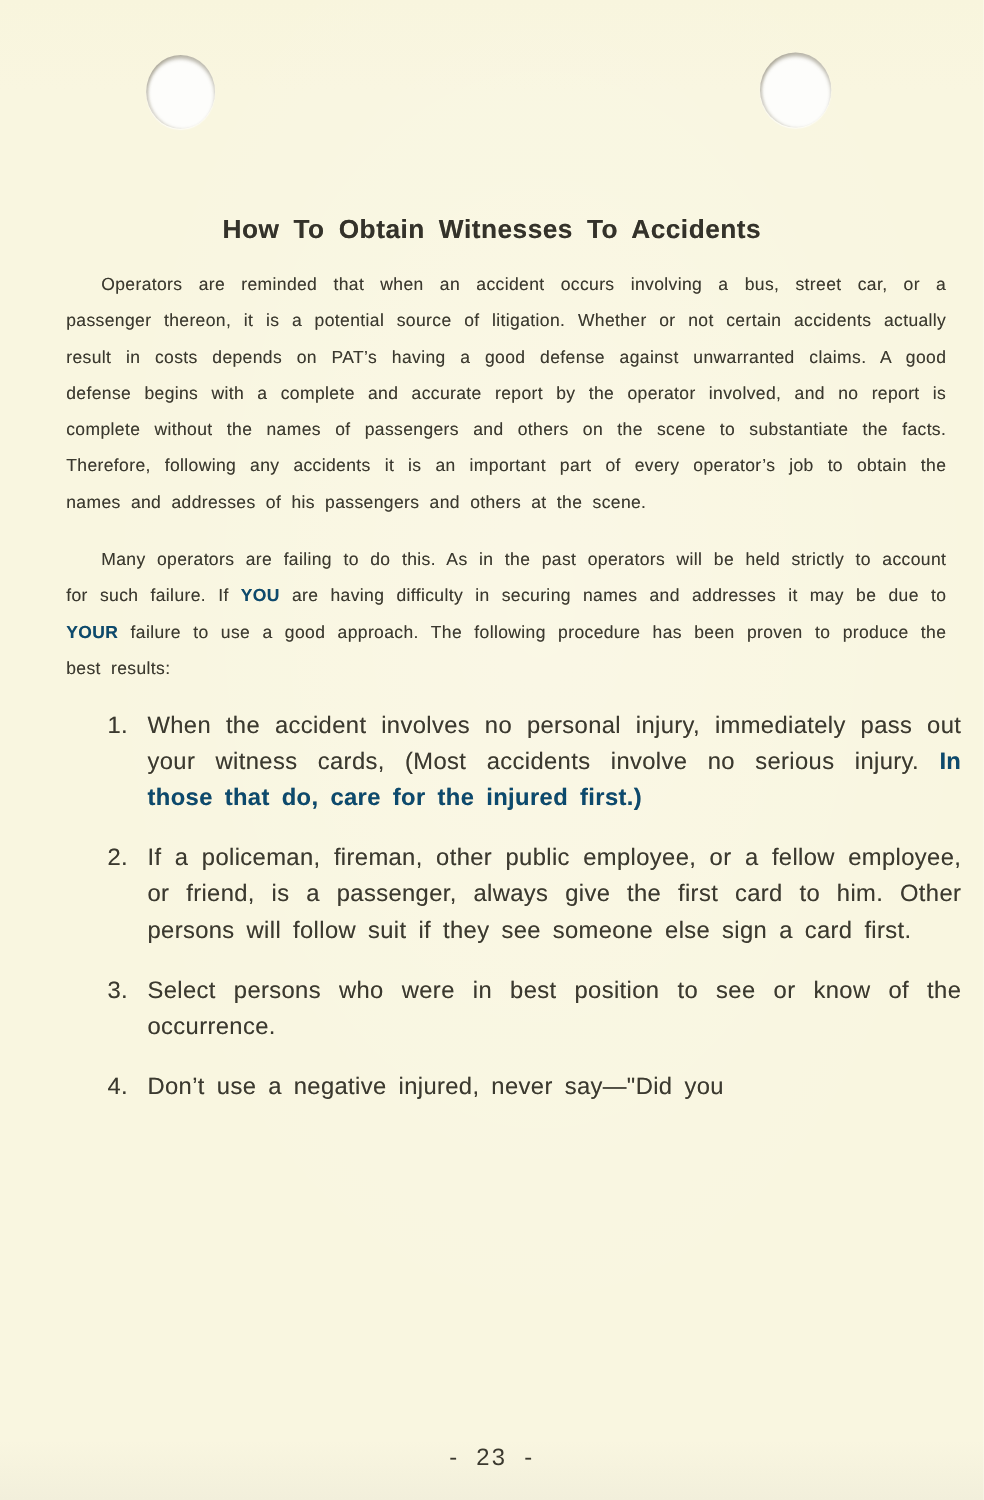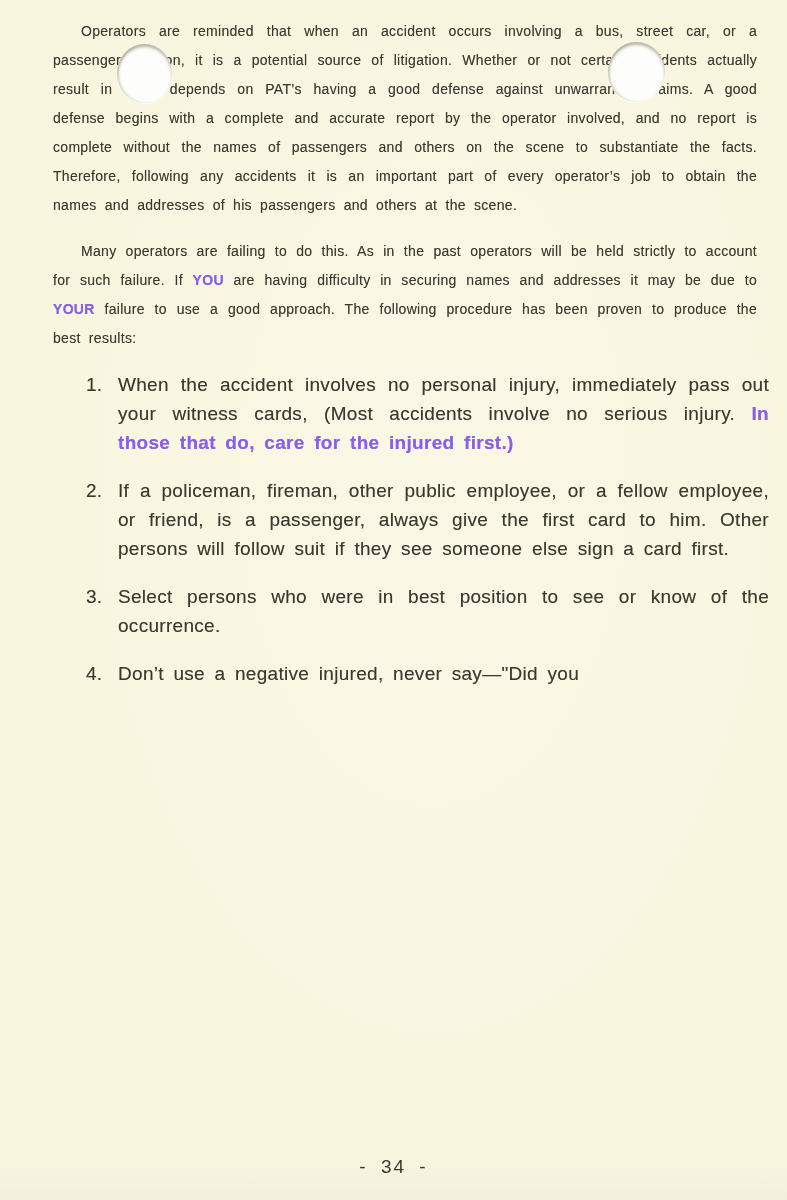--- a/index.html
+++ b/index.html
@@ -66,21 +66,21 @@
     font-size: 14px;
     line-height: 29px;
     text-align: justify;
     text-indent: 28px;
     letter-spacing: 0.3px;
     word-spacing: 4px;
     text-shadow: 0 0 0.4px rgba(59, 57, 47, 0.45);
   }
   .para b, .item-text b {
     font-weight: bold;
-    color: #8b5cf6;
+    color: #0c4a6e;
   }
   .list {
     margin-top: 17px;
   }
   .item {
     position: relative;
     margin: 0 0 19px 0;
     padding-left: 65px;
     font-size: 19px;
     line-height: 29px;
@@ -110,20 +110,21 @@
   }
 </style>
 </head>
 <body>
 
 <div class="page">
 
   <div class="hole hole-left"></div>
   <div class="hole hole-right"></div>
 
+  <h1 class="title">How To Obtain Witnesses To Accidents</h1>
 
   <div class="content">
 
 
     <p class="para"><span>Operators are reminded that when an accident occurs involving a bus, street car, or a passenger thereon, it is a potential source of litigation.  Whether or not certain accidents actually result in costs depends on PAT’s having a good defense against unwarranted claims.  A good defense begins with a complete and accurate report by the operator involved, and no report is complete without the names of passengers and others on the scene to substantiate the facts.  Therefore, following any accidents it is an important part of every operator’s job to obtain the names and addresses of his passengers and others at the scene.</span></p>
 
     <p class="para"><span>Many operators are failing to do this.  As in the past operators will be held strictly to account for such failure.  If </span><b>YOU</b><span> are having difficulty in securing names and addresses it may be due to </span><b>YOUR</b><span> failure to use a good approach.  The following procedure has been proven to produce the best results:</span></p>
 
     <div class="list">
 
@@ -143,15 +144,15 @@
       </div>
 
       <div class="item">
         <span class="num">4.</span>
         <span class="item-text"><span>Don’t use a negative injured, never say—"Did you</span></span>
       </div>
 
     </div>
   </div>
 
-  <div class="page-number">- 34 -</div>
+  <div class="page-number">- 23 -</div>
 
 </div>
 
 </body></html>

